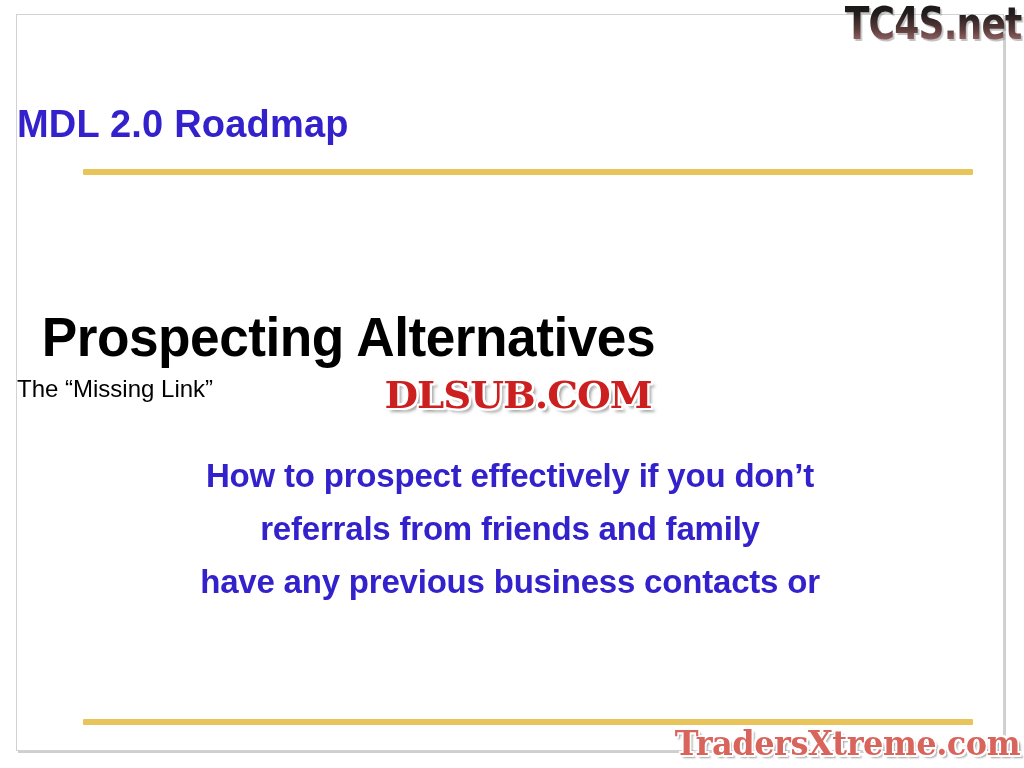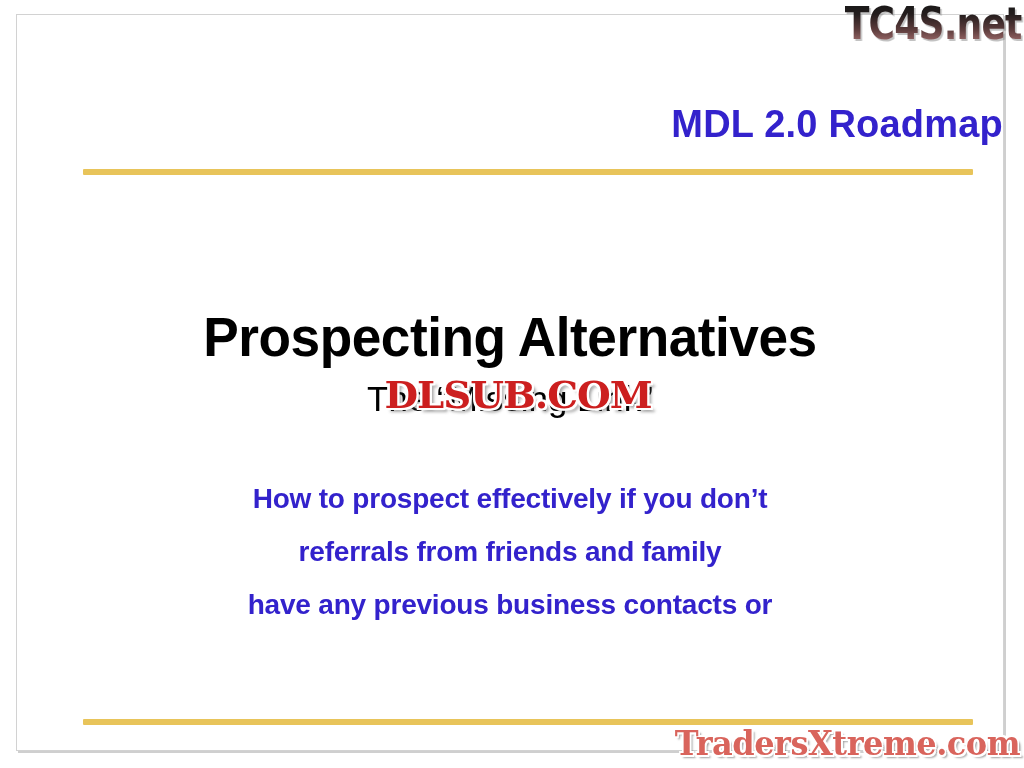--- a/index.html
+++ b/index.html
@@ -27,21 +27,21 @@
     box-shadow: 2px 2px 0 0 #cfcfcf;
     box-sizing: border-box;
   }
 
   
   #slide-title {
     position: absolute;
     left: 0;
     top: 63px;
     width: 100%;
-    text-align: right;
+    text-align: left;
     color: #3322cc;
     font-family: "Liberation Sans", sans-serif;
     font-weight: bold;
     font-size: 38px;
     letter-spacing: 0.2px;
     white-space: nowrap;
   }
 
   
   .gold-rule {
@@ -54,53 +54,53 @@
   }
   #gold-rule-top { top: 154px; }
   #gold-rule-bottom { top: 704px; }
 
   
   #headline-block {
     position: absolute;
     left: 0;
     top: 292px;
     width: 100%;
-    text-align: center;
+    text-align: left;
   }
   #headline-main {
     color: #000000;
     font-family: "Liberation Sans Narrow", "Liberation Sans", sans-serif;
     font-weight: bold;
     font-size: 56px;
     line-height: 60px;
     letter-spacing: -0.5px;
     white-space: nowrap;
     transform: scaleX(0.95);
   }
   #headline-sub {
     color: #000000;
     font-family: "Liberation Sans", sans-serif;
     font-weight: normal;
-    font-size: 35px;
+    font-size: 24px;
     line-height: 40px;
-    margin-top: 12px;
+    margin-top: 2px;
     white-space: nowrap;
   }
 
   
   #body-copy {
     position: absolute;
     left: 0;
-    top: 457px;
+    top: 434px;
     width: 100%;
     text-align: center;
     color: #3322cc;
     font-family: "Liberation Sans", sans-serif;
     font-weight: bold;
-    font-size: 28px;
+    font-size: 33px;
     line-height: 53px;
     letter-spacing: -0.2px;
   }
   #body-copy .body-line {
     display: block;
     white-space: nowrap;
   }
 
   
   #tc4s-logo {

